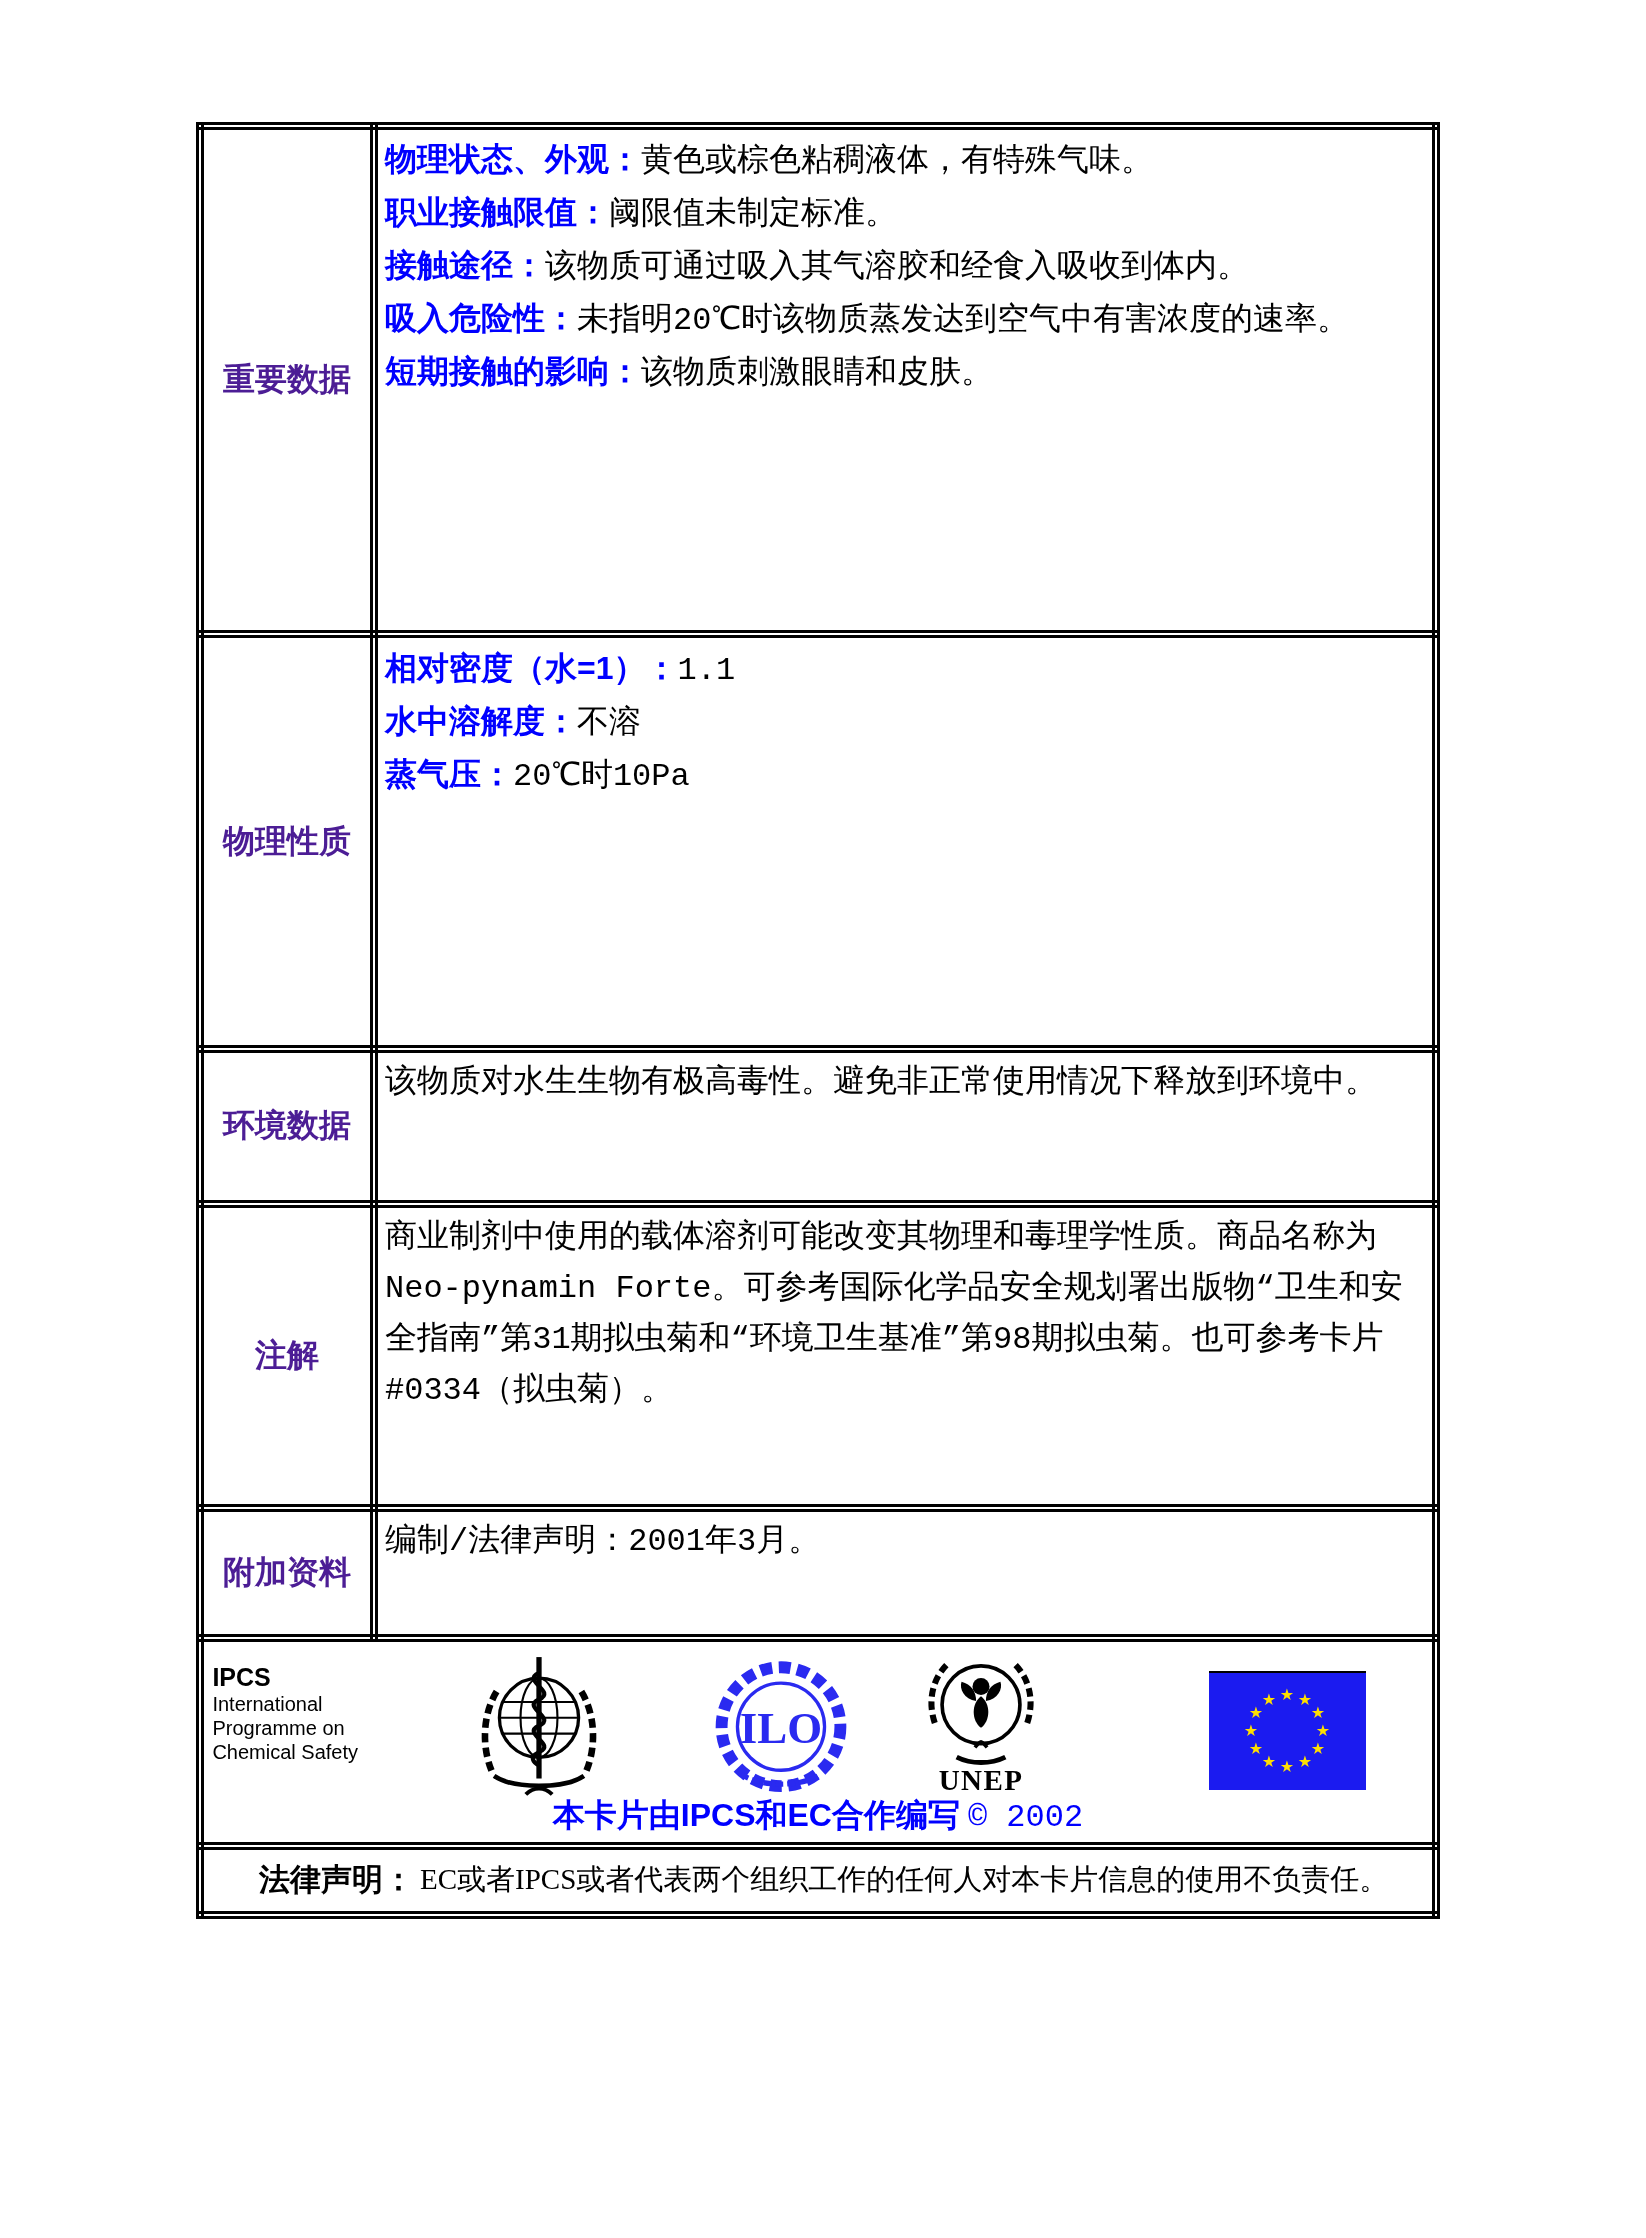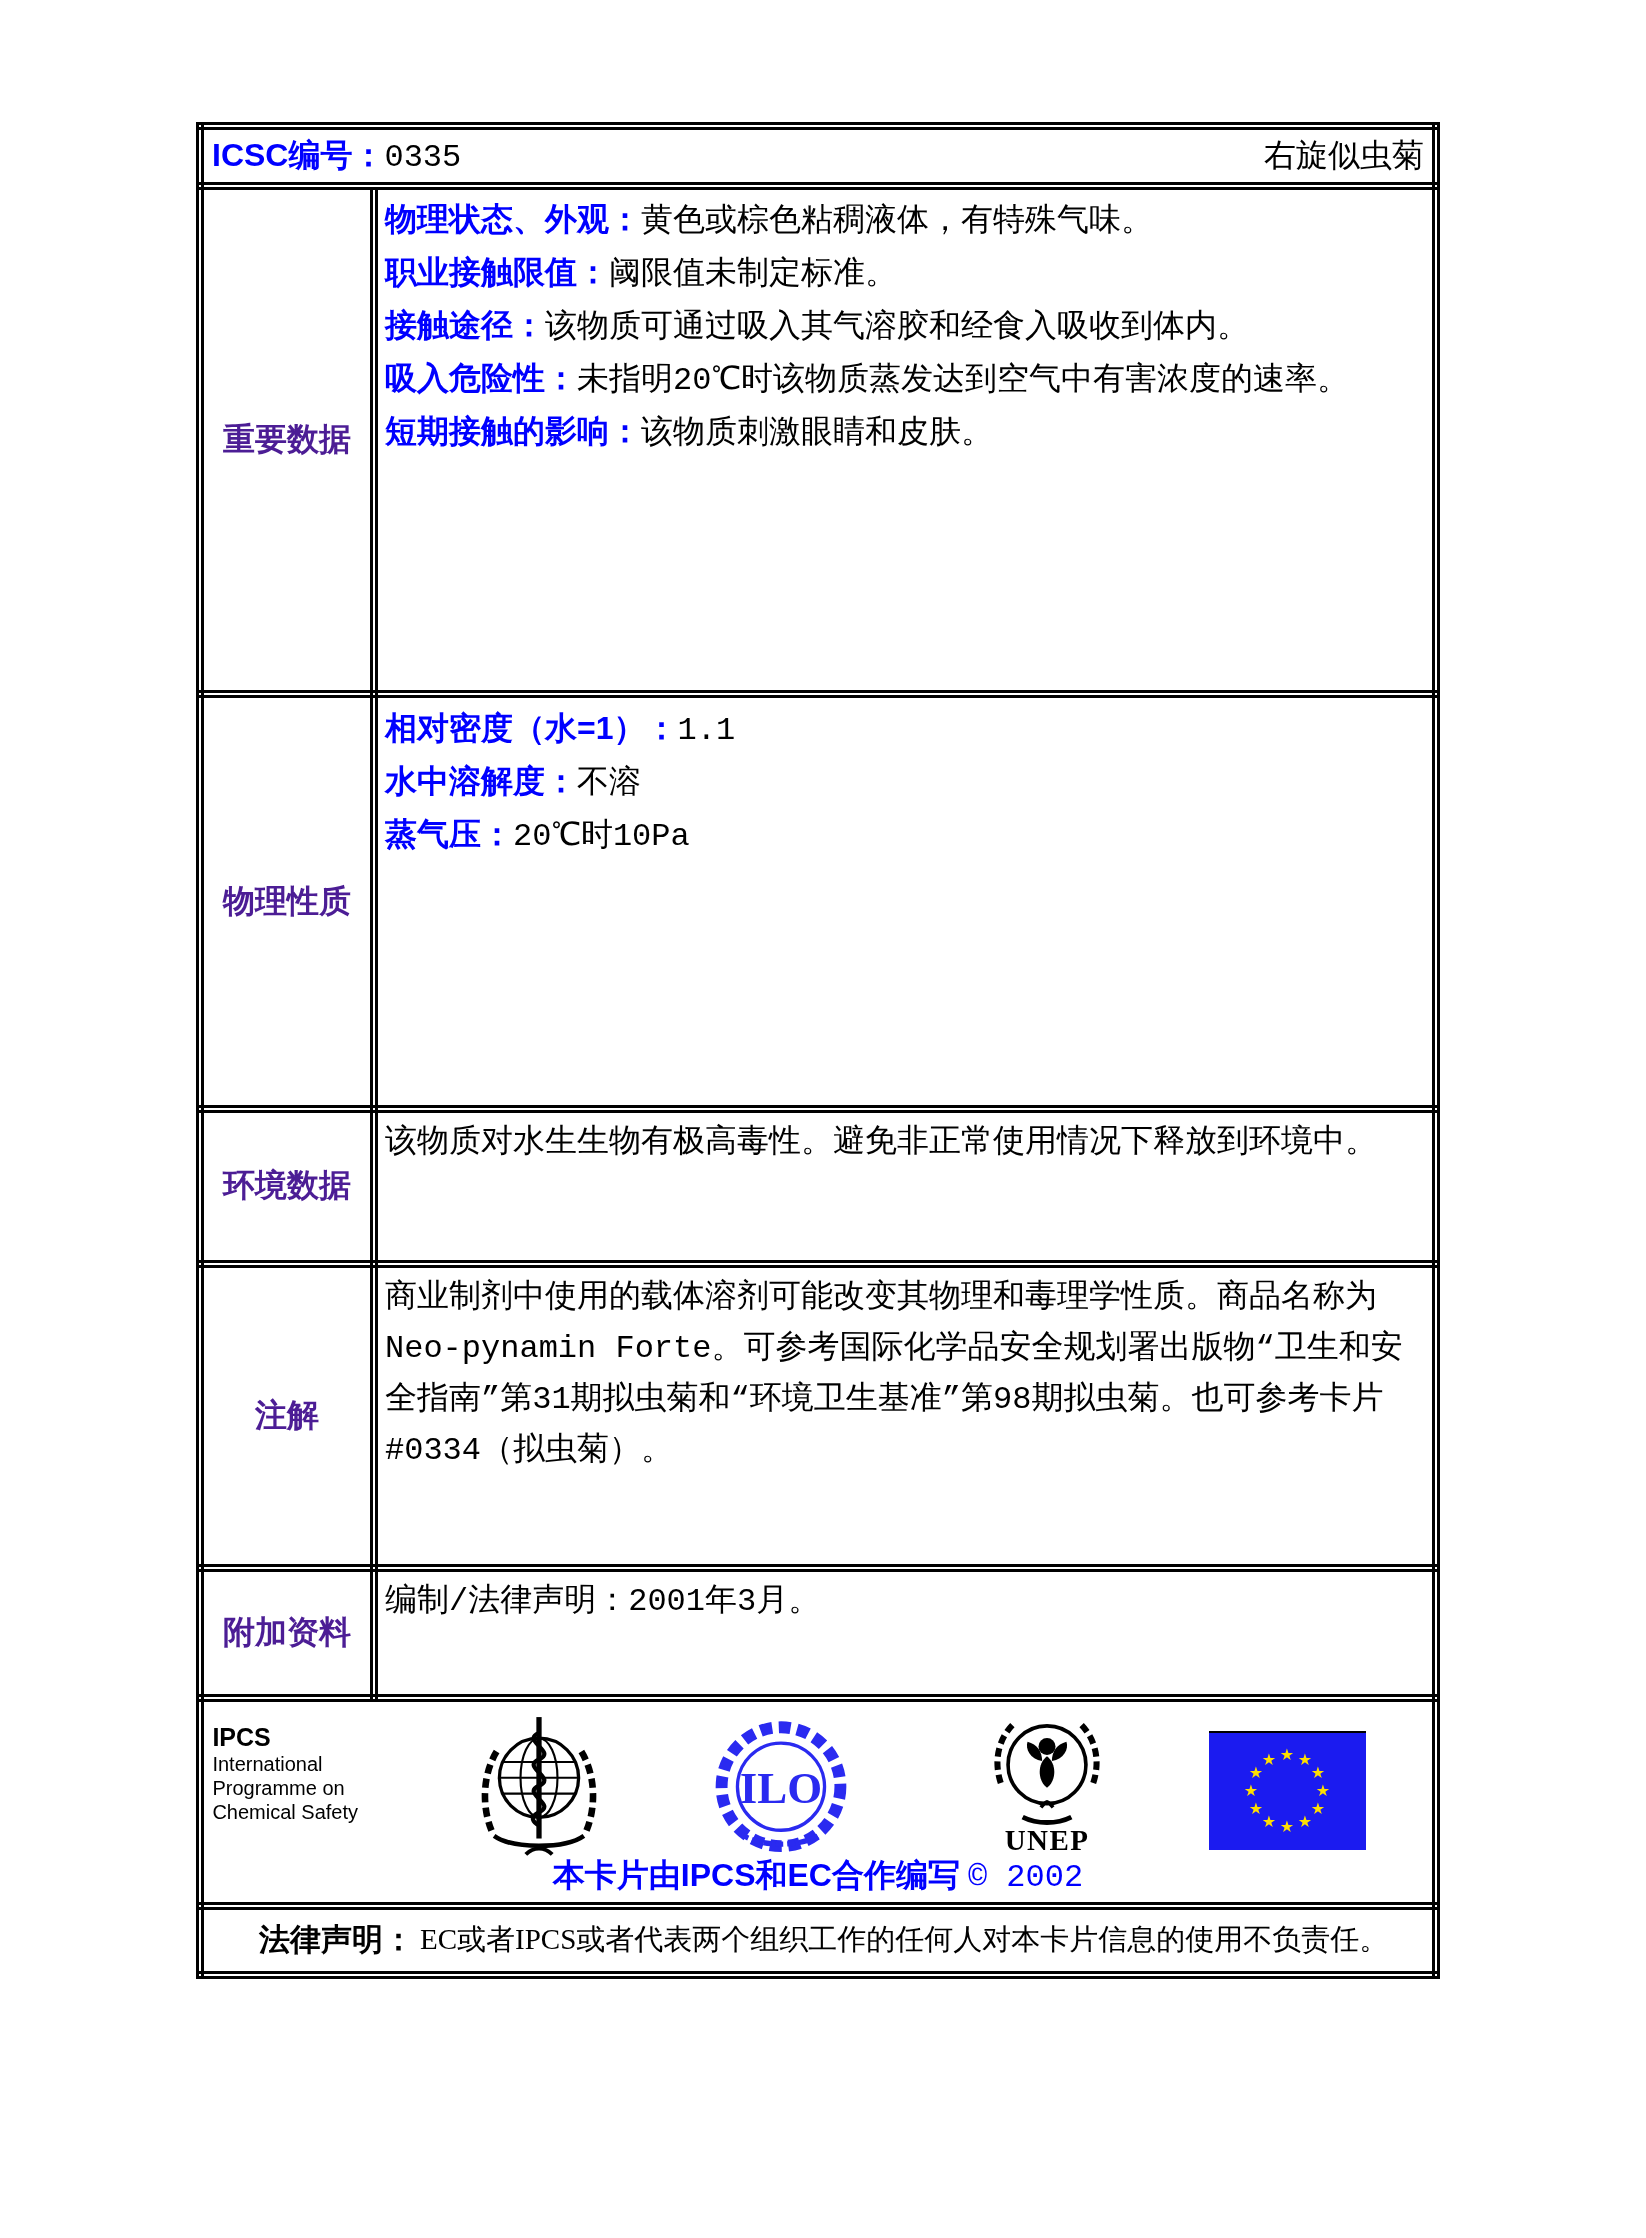--- a/index.html
+++ b/index.html
@@ -46,21 +46,21 @@
   .h-notes       { height:287px; }
   .h-additional  { height:114px; }
   
   td.logorow { height:184px; position:relative; padding:8px; }
   .ipcs-block { position:absolute; left:8.4px; top:21px; font-family:"Liberation Sans", sans-serif; }
   .ipcs-acr { font-size:25px; font-weight:bold; line-height:29px; }
   .ipcs-line { font-size:20px; line-height:24px; }
   .logo { position:absolute; }
   .logo-who  { left:269px; top:7px; }
   .logo-ilo  { left:511px; top:8.4px; }
-  .logo-unep { left:782px; top:8.4px; text-align:center; }
+  .logo-unep { left:716px; top:8.4px; text-align:center; }
   .unep-caption { font-family:"Liberation Serif", serif; font-weight:bold; font-size:29px; line-height:31px; margin-top:-5.6px; letter-spacing:1.4px; }
   .eu-flag {
     position:absolute; left:1005px; top:29px; width:157px; height:117px;
     background:#1b1bf0; border-top:2.8px solid #000;
   }
   .eu-star { position:absolute; transform:translate(-50%,-50%); }
   .eu-star::before { content:"★"; color:#ffdf00; font-size:16px; font-family:"DejaVu Sans", sans-serif; }
   .credit {
     position:absolute; left:0; right:0; bottom:4.2px; text-align:center;
     color:#0000ff; font-size:32px;
@@ -79,30 +79,20 @@
 <div class="page">
 
 
   <table class="card">
     <colgroup>
         <col class="c-label">
         <col>
       </colgroup>
 
     <tbody>
-        <tr>
-      <td class="hdr" colspan="2">
-        <div class="hdr-inner">
-          <span>
-            <span class="blue-label hdr-left">ICSC编号：</span><span class="hdr-num">0335</span>
-          </span>
-          <span class="hdr-right">右旋似虫菊</span>
-        </div>
-      </td>
-    </tr>
 
     <tr>
       <td class="rowlabel h-important">重要数据</td>
       <td class="content h-important">
         <p><span class="k">物理状态、外观：</span><span>黄色或棕色粘稠液体，有特殊气味。</span></p>
         <p><span class="k">职业接触限值：</span><span>阈限值未制定标准。</span></p>
         <p><span class="k">接触途径：</span><span>该物质可通过吸入其气溶胶和经食入吸收到体内。</span></p>
         <p><span class="k">吸入危险性：</span><span>未指明20℃时该物质蒸发达到空气中有害浓度的速率。</span></p>
         <p><span class="k">短期接触的影响：</span><span>该物质刺激眼睛和皮肤。</span></p>
       </td>

